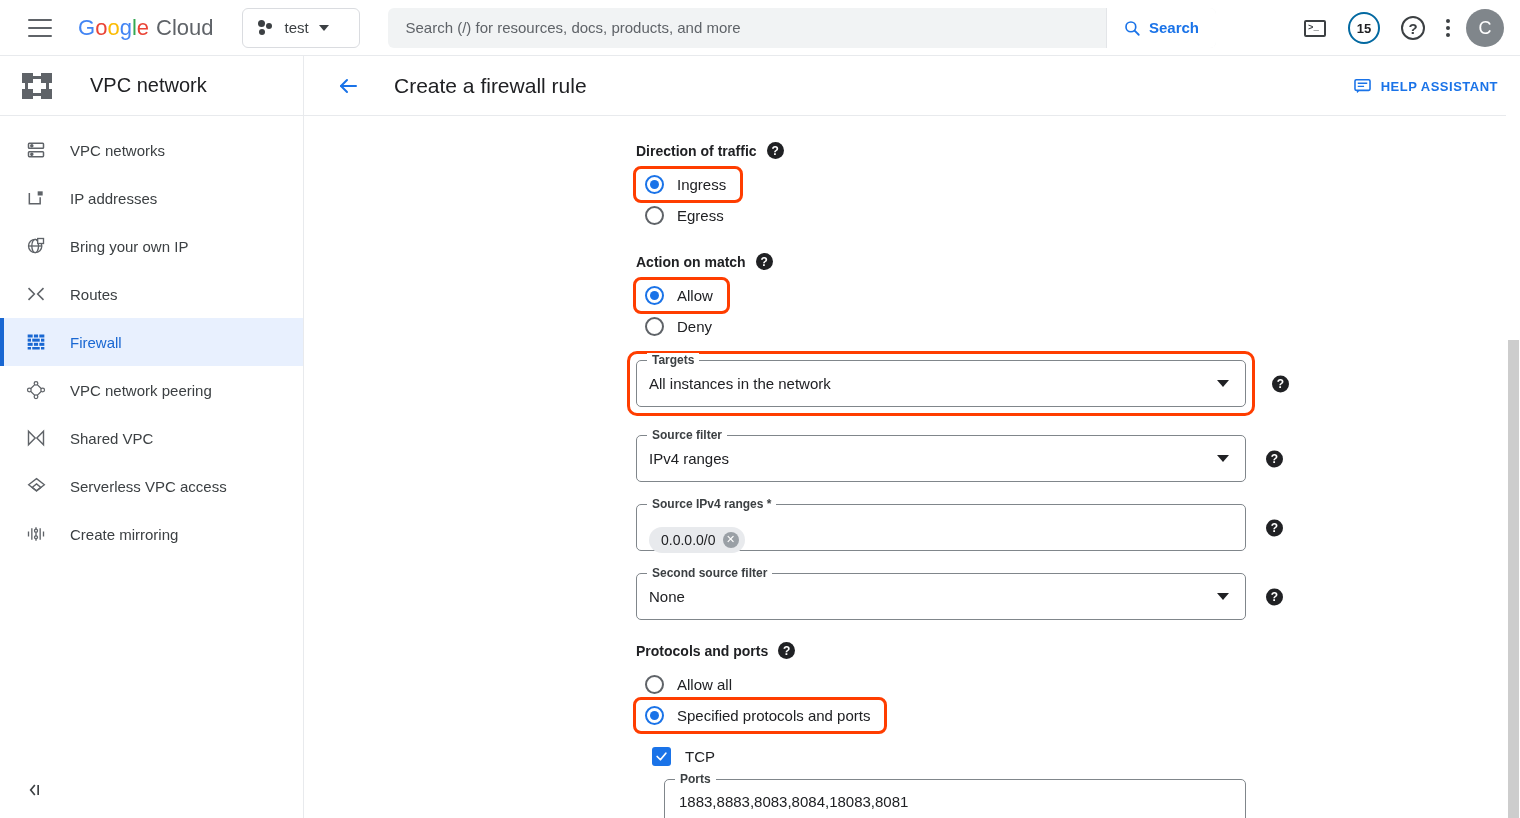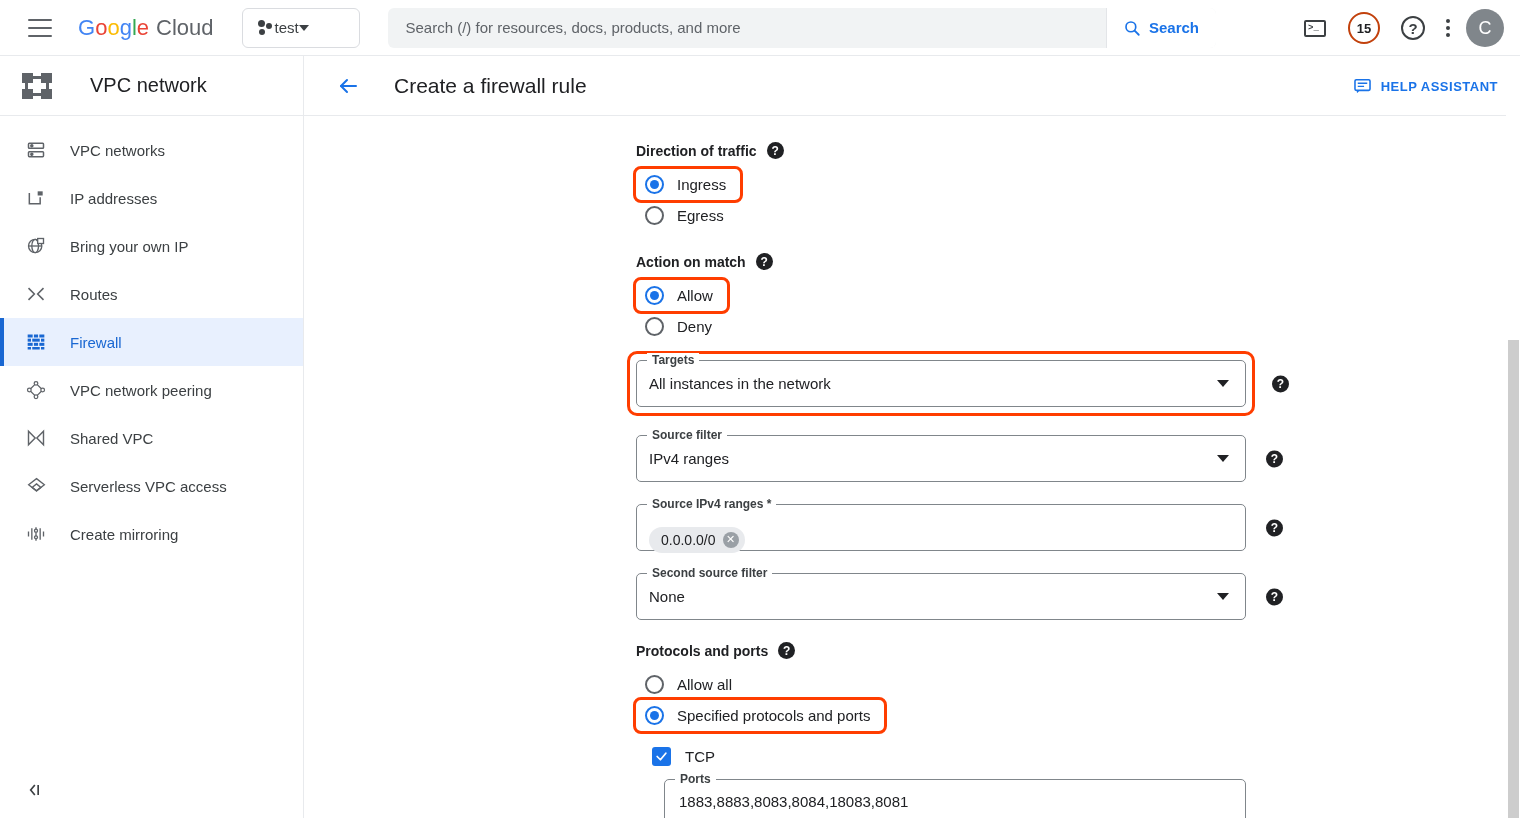--- a/index.html
+++ b/index.html
@@ -31,21 +31,21 @@
   .gc-logo { display: flex; align-items: baseline; font-size: 22px; letter-spacing: 0; }
   .gc-logo .g1 { color: #4285F4; } .gc-logo .g2 { color: #EA4335; }
   .gc-logo .g3 { color: #FBBC05; } .gc-logo .g4 { color: #4285F4; }
   .gc-logo .g5 { color: #34A853; } .gc-logo .g6 { color: #EA4335; }
   .gc-logo .cloudword { color: #5f6368; margin-left: 7px; font-size: 22px; }
 
   .proj-chip {
     margin-left: 28px;
     height: 40px; min-width: 118px;
     border: 1px solid #dadce0; border-radius: 6px;
-    display: flex; align-items: center; 
+    display: flex; align-items: center; gap: 10px;
     padding: 0 14px; cursor: pointer; background: #fff;
   }
   .proj-dots { position: relative; width: 18px; height: 16px; flex: none; }
   .proj-dots b {
     position: absolute; background: #3c4043; border-radius: 50%;
     width: 6px; height: 6px;
   }
   .proj-dots b:nth-child(1) { left: 1px; top: 0px; width: 7px; height: 7px; }
   .proj-dots b:nth-child(2) { left: 9px; top: 3px; width: 6px; height: 6px; }
   .proj-dots b:nth-child(3) { left: 2px; top: 9px; width: 6px; height: 6px; }
@@ -89,21 +89,21 @@
   .term-ic {
     width: 22px; height: 17px; border: 2px solid #3c4043; border-radius: 2px;
     position: relative; display:flex; align-items:center;
   }
   .term-ic:before {
     content: ">_"; font-family: "Liberation Mono", monospace;
     font-size: 9px; font-weight: bold; color: #3c4043; margin-left: 2px;
   }
   .credits {
     width: 32px; height: 32px; border-radius: 50%;
-    border: 2px solid #c2410c; color: #202124;
+    border: 2px solid #0369a1; color: #202124;
     display: flex; align-items: center; justify-content: center;
     font-size: 13px; font-weight: bold; cursor: pointer;
   }
   .qmark-o {
     width: 24px; height: 24px; border-radius: 50%; border: 2px solid #3c4043;
     display: flex; align-items: center; justify-content: center;
     font-size: 15px; font-weight: bold; color: #3c4043;
   }
   .kebab { display: flex; flex-direction: column; gap: 3px; cursor: pointer; }
   .kebab i { width: 4px; height: 4px; border-radius: 50%; background: #3c4043; }

